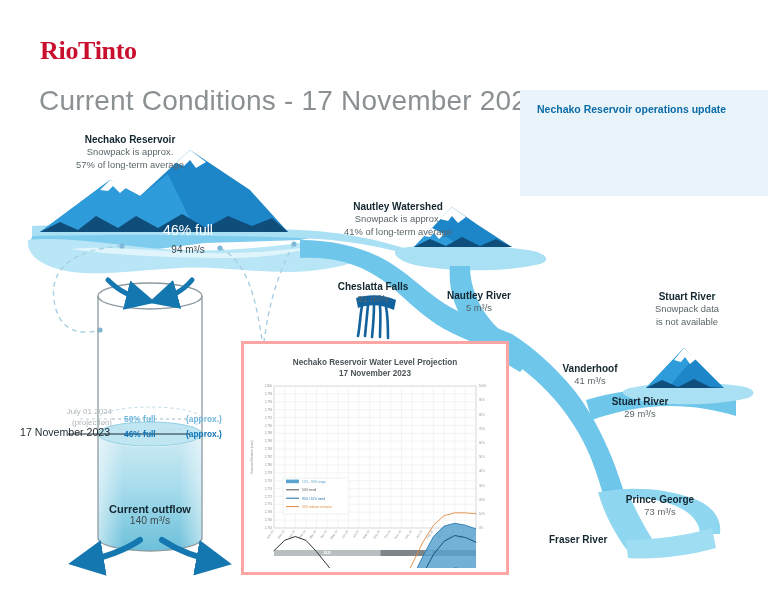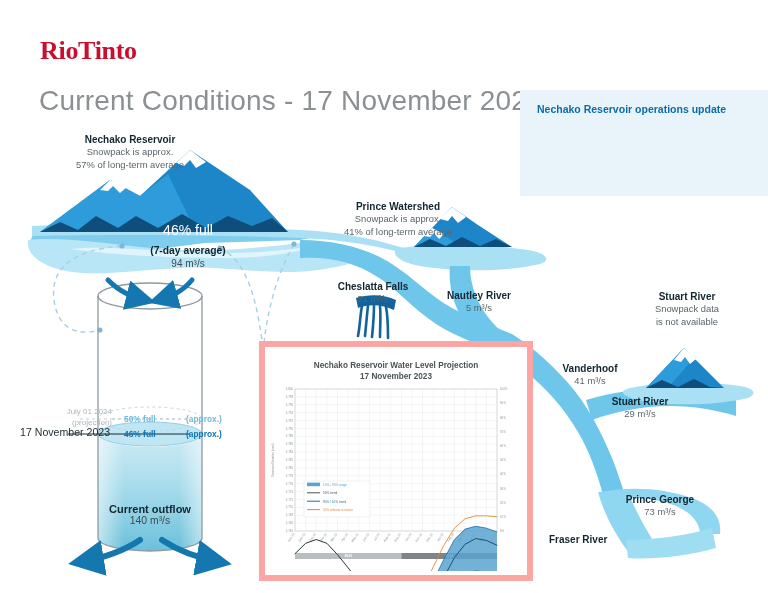--- a/index.html
+++ b/index.html
@@ -56,22 +56,22 @@
   .lbl{ color:#13262f; }
   .lbl .hd{ font-size:10px; font-weight:bold; color:#13262f; line-height:13px; white-space:nowrap;}
   .lbl .sub{ font-size:9.4px; color:#5a6569; line-height:12.5px; white-space:nowrap;}
   .lbl.center{ text-align:center; }
 
   
   #scene{left:0;top:0;width:768px;height:593px;}
 
   
   #chartbox{
-    left:259px; top:341px; width:262px; height:228px;
-    background:#ffffff; border:6px solid #fca5a5;
+    left:241px; top:341px; width:262px; height:228px;
+    background:#ffffff; border:3px solid #fca5a5;
   }
   #chartTitle{
     position:absolute; top:13px; left:0; right:0; text-align:center;
     font-size:8.2px; font-weight:bold; color:#4a5256; line-height:11px;
   }
   #chartTitle span{display:block;}
   .cvwrap{position:absolute; left:0; top:34px; width:262px; height:190px;}
 
   .ytl{font-size:2.9px; fill:#8d9699; font-family:"Liberation Sans",sans-serif;}
   .xtl{font-size:3.1px; fill:#8d9699; font-family:"Liberation Sans",sans-serif;}
@@ -234,26 +234,25 @@
 </svg>
 
 <div class="abs lbl center" style="left:30px; top:133px; width:200px;">
   <div class="hd">Nechako Reservoir</div>
   <div class="sub">Snowpack is approx.</div>
   <div class="sub">57% of long-term average</div>
 </div>
 
 <div class="abs big-in" style="left:118px; top:222px; width:140px; text-align:center;">46% full</div>
 <div class="abs" style="left:108px; top:244px; width:160px; text-align:center;">
-  <div class="inflow-hd">(7-day average)</div>
   <div class="inflow-val">94 m³/s</div>
 </div>
 
 <div class="abs lbl center" style="left:318px; top:200px; width:160px;">
-  <div class="hd">Prince Watershed</div>
+  <div class="hd">Nautley Watershed</div>
   <div class="sub">Snowpack is approx.</div>
   <div class="sub">41% of long-term average</div>
 </div>
 
 <div class="abs lbl center" style="left:318px; top:280px; width:110px;">
   <div class="hd">Cheslatta Falls</div>
   <div class="sub">31 m³/s</div>
 </div>
 
 <div class="abs lbl center" style="left:424px; top:289px; width:110px;">

